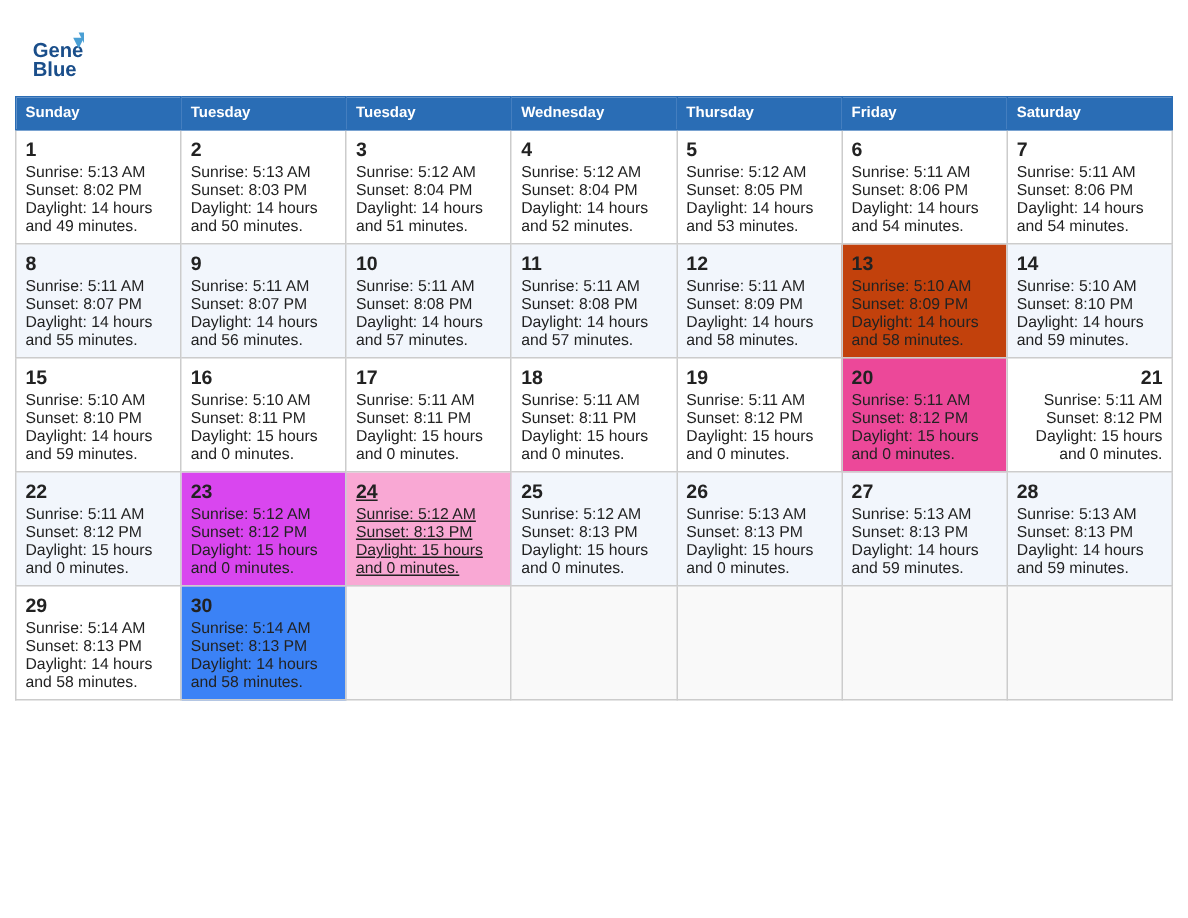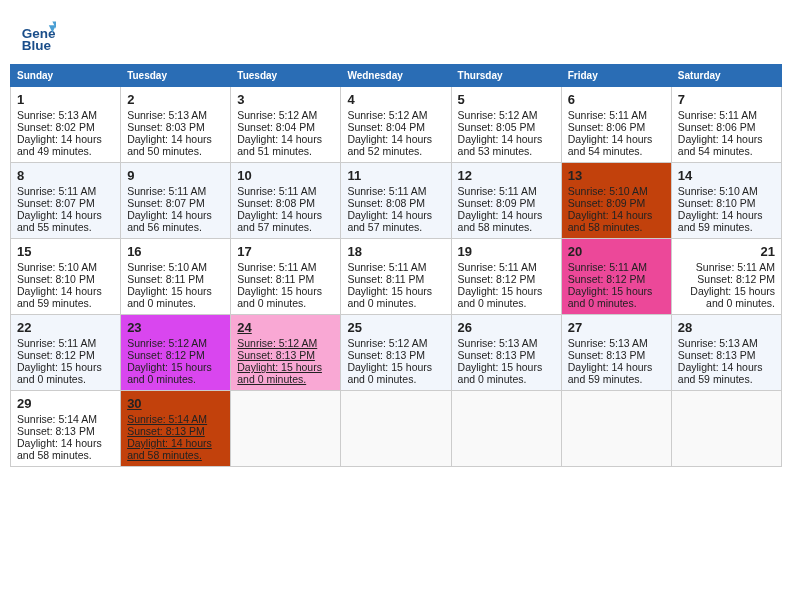--- a/index.html
+++ b/index.html
@@ -141,21 +141,21 @@
         <td style="background: rgb(242, 246, 252);"><span class="day-num">22</span>Sunrise: 5:11 AM<br>Sunset: 8:12 PM<br>Daylight: 15 hours and 0 minutes.</td>
         <td style="background: #d946ef;"><span class="day-num">23</span>Sunrise: 5:12 AM<br>Sunset: 8:12 PM<br>Daylight: 15 hours and 0 minutes.</td>
         <td style="background: #f9a8d4; text-decoration: underline;"><span class="day-num">24</span>Sunrise: 5:12 AM<br>Sunset: 8:13 PM<br>Daylight: 15 hours and 0 minutes.</td>
         <td style="background: rgb(242, 246, 252);"><span class="day-num">25</span>Sunrise: 5:12 AM<br>Sunset: 8:13 PM<br>Daylight: 15 hours and 0 minutes.</td>
         <td style="background: rgb(242, 246, 252); margin-top: 36px;"><span class="day-num">26</span>Sunrise: 5:13 AM<br>Sunset: 8:13 PM<br>Daylight: 15 hours and 0 minutes.</td>
         <td style="background: rgb(242, 246, 252); margin-left: 20px;"><span class="day-num">27</span>Sunrise: 5:13 AM<br>Sunset: 8:13 PM<br>Daylight: 14 hours and 59 minutes.</td>
         <td style="background: rgb(242, 246, 252);"><span class="day-num">28</span>Sunrise: 5:13 AM<br>Sunset: 8:13 PM<br>Daylight: 14 hours and 59 minutes.</td>
       </tr>
       <tr>
         <td style="background: rgb(255, 255, 255);"><span class="day-num">29</span>Sunrise: 5:14 AM<br>Sunset: 8:13 PM<br>Daylight: 14 hours and 58 minutes.</td>
-        <td style="background: #c2410c; text-decoration: underline;"><span class="day-num">30</span>Sunrise: 5:14 AM<br>Sunset: 8:13 PM<br>Daylight: 14 hours and 58 minutes.</td>
+        <td style="background: #3b82f6;"><span class="day-num">30</span>Sunrise: 5:14 AM<br>Sunset: 8:13 PM<br>Daylight: 14 hours and 58 minutes.</td>
         <td class="empty-cell"></td>
         <td class="empty-cell"></td>
         <td class="empty-cell"></td>
         <td class="empty-cell"></td>
         <td class="empty-cell"></td>
       </tr>
     </tbody>
 </table>
 
 </body></html>

